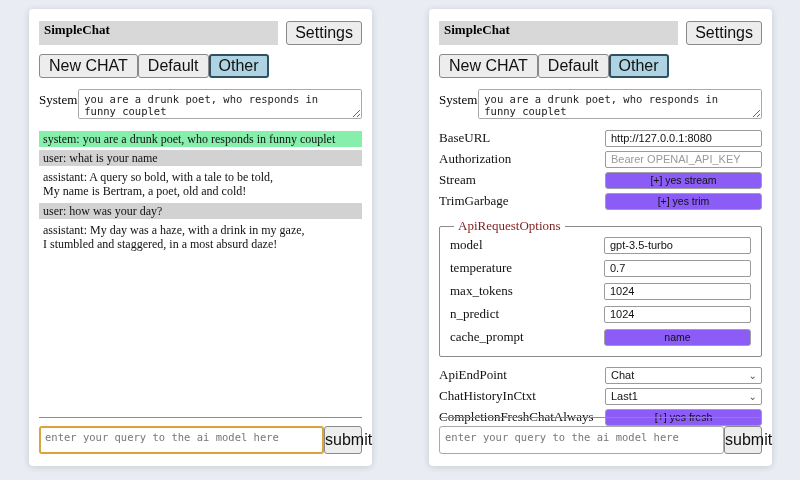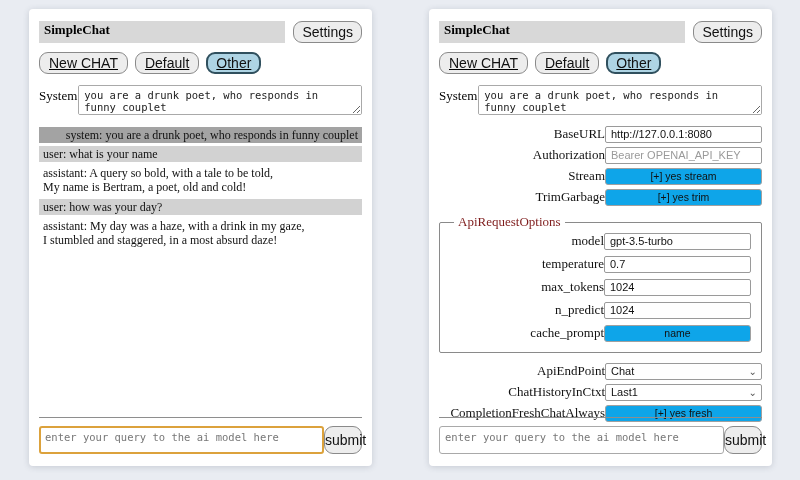--- a/index.html
+++ b/index.html
@@ -18,69 +18,69 @@
   #right-panel{left:429px;}
 
   
   .titlebar{display:flex;align-items:stretch;gap:8px;}
   .title{
     flex:1;background:#d8d8d8;
     font-family:"Liberation Serif",serif;font-weight:bold;font-size:13px;
     padding:2px 5px;line-height:14px;
   }
   .btn{
-    background:#ededed;border:1px solid #8a8a8a;border-radius:9px;
-    font-family:"Liberation Sans",sans-serif;font-size:14px;color:#111;
+    background:#ededed;border:1px solid #8a8a8a;border-radius:3px;
+    font-family:"Liberation Sans",sans-serif;font-size:16px;color:#111;
     padding:2px 8px;cursor:pointer;white-space:nowrap;
   }
-  .sessions{display:flex;gap:7px;margin-top:9px;text-decoration:underline;}
+  .sessions{display:flex;margin-top:9px;}
   .session-btn{padding:2px 9px;}
   .session-btn.selected{background:#aed4e4;border:2px solid #30505e;padding:1px 8px;}
 
   .system-row{display:flex;gap:1px;margin-top:11px;align-items:flex-start;}
   .system-label{font-family:"Liberation Serif",serif;font-size:13px;padding-top:3px;}
   .system-textarea{
     flex:1;height:22px;border:1px solid #a9a9a9;border-radius:2px;
     font-family:"DejaVu Sans Mono",monospace;font-size:10.5px;color:#222;
     padding:3px 5px;resize:both;outline:none;
   }
 
   
   .messages{margin-top:12px;font-family:"Liberation Serif",serif;font-size:12px;color:#111;}
   .msg{padding:1px 4px;margin-bottom:3px;white-space:pre-line;line-height:1.18;}
-  .msg-system{background:#a3a3a3;text-align:right;}
+  .msg-system{background:#86efac;}
   .msg-user{background:#d2d2d2;}
   .msg-assistant{background:#ffffff;}
 
   
   .query-area{position:absolute;left:10px;right:10px;bottom:12px;}
   .query-divider{border-top:1px solid #8e8e8e;margin-bottom:8px;}
   .query-row{display:flex;align-items:stretch;}
   .query-input{
     flex:1;height:18px;resize:none;outline:none;
     font-family:"DejaVu Sans Mono",monospace;font-size:10.5px;color:#333;
     border:1px solid #a9a9a9;border-radius:3px;padding:4px 5px;
   }
   .query-input.focused{border:2px solid #dca23c;padding:3px 4px;}
   .query-input::placeholder{color:#777;}
   .submit-btn{width:38px;padding:2px 0;}
 
   
   .settings-list{margin-top:9px;}
-  .setting-row{display:flex;justify-content:flex-end;align-items:center;height:20px;margin-bottom:1px;}
+  .setting-row{display:flex;justify-content:space-between;align-items:center;height:20px;margin-bottom:1px;}
   .setting-label{font-family:"Liberation Serif",serif;font-size:13px;color:#111;}
   .control{width:157px;box-sizing:border-box;}
   input.control{
     height:17px;border:1px solid #9a9a9a;border-radius:2px;
     font-family:"Liberation Sans",sans-serif;font-size:11px;color:#111;
     padding:1px 5px;outline:none;
   }
   input.control::placeholder{color:#9a9a9a;}
   button.control{
-    height:17px;background:#0ea5e9;border:1px solid #a0a0a0;border-radius:3px;
+    height:17px;background:#8b5cf6;border:1px solid #a0a0a0;border-radius:3px;
     font-family:"Liberation Sans",sans-serif;font-size:10.5px;color:#111;
     padding:0;cursor:pointer;
   }
   fieldset.api-options{
     border:1px solid #8a8a8a;border-radius:2px;
     margin:7px 0 8px;padding:0 10px 7px;
   }
   fieldset.api-options legend{
     font-family:"Liberation Serif",serif;font-size:13px;color:#7f1d1d;
     padding:0 4px;margin-left:4px;

